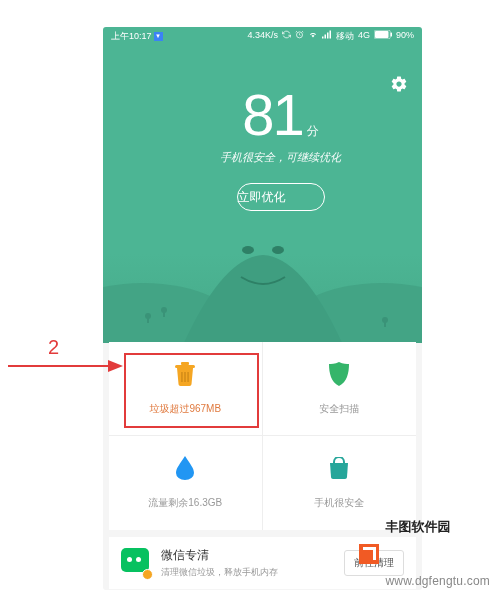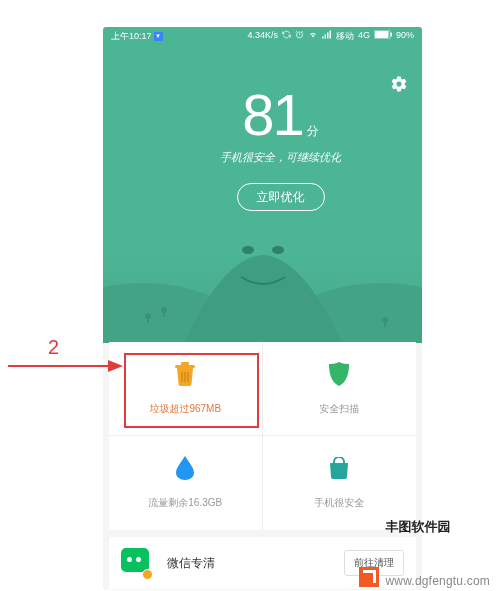--- a/index.html
+++ b/index.html
@@ -79,21 +79,21 @@
   .optimize-btn {
     margin: 18px auto 0;
     width: 88px;
     height: 28px;
     border: 1px solid #fff;
     border-radius: 14px;
     color: #fff;
     font-size: 12px;
     display: flex;
     align-items: center;
-    justify-content: center;
+    justify-content: flex-start;
   }
   
   .mountain {
     position: absolute;
     bottom: -2px;
     left: 50%;
     transform: translateX(-50%);
   }
   .hill-left, .hill-right {
     position: absolute;
@@ -145,21 +145,21 @@
   .tile-label.warn { color: #e07a3f; }
   .tile-icon { width: 24px; height: 24px; display: flex; align-items: center; justify-content: center; }
   
   .promo {
     background: #fff;
     margin: 6px 6px 0;
     height: 52px;
     display: flex;
     align-items: center;
     padding: 0 12px;
-    gap: 16px;
+    gap: 10px;
   }
   .promo-icon {
     width: 30px; height: 30px;
     position: relative;
   }
   .wechat-bubble {
     width: 28px; height: 24px;
     background: #07c160;
     border-radius: 5px;
     position: relative;
@@ -207,21 +207,21 @@
     position: absolute;
     border: 2px solid #e23b3b;
     pointer-events: none;
   }
   
   .wm {
     position: absolute;
     right: 10px;
     bottom: 4px;
     display: flex;
-    align-items: flex-end;
+    align-items: center;
     gap: 6px;
   }
   .wm-logo {
     width: 20px; height: 20px;
     background: #f15a24;
     position: relative;
   }
   .wm-logo::before {
     content: "";
     position: absolute;
@@ -356,20 +356,21 @@
   <div class="promo">
     <div class="promo-icon">
       <div class="wechat-bubble">
         <span class="wechat-dot" style="left:6px;"></span>
         <span class="wechat-dot" style="left:15px;"></span>
       </div>
       <div class="wechat-badge"></div>
     </div>
     <div class="promo-text">
       <div class="promo-title">微信专清</div>
+      <div class="promo-sub">清理微信垃圾，释放手机内存</div>
     </div>
     <div class="promo-btn">
       <span>前往清理</span>
     </div>
   </div>
 
   <div class="highlight-box" style="left:21px; top:326px; width:135px; height:75px;"></div>
 </div>
 
 <div class="callout-num">2</div>

